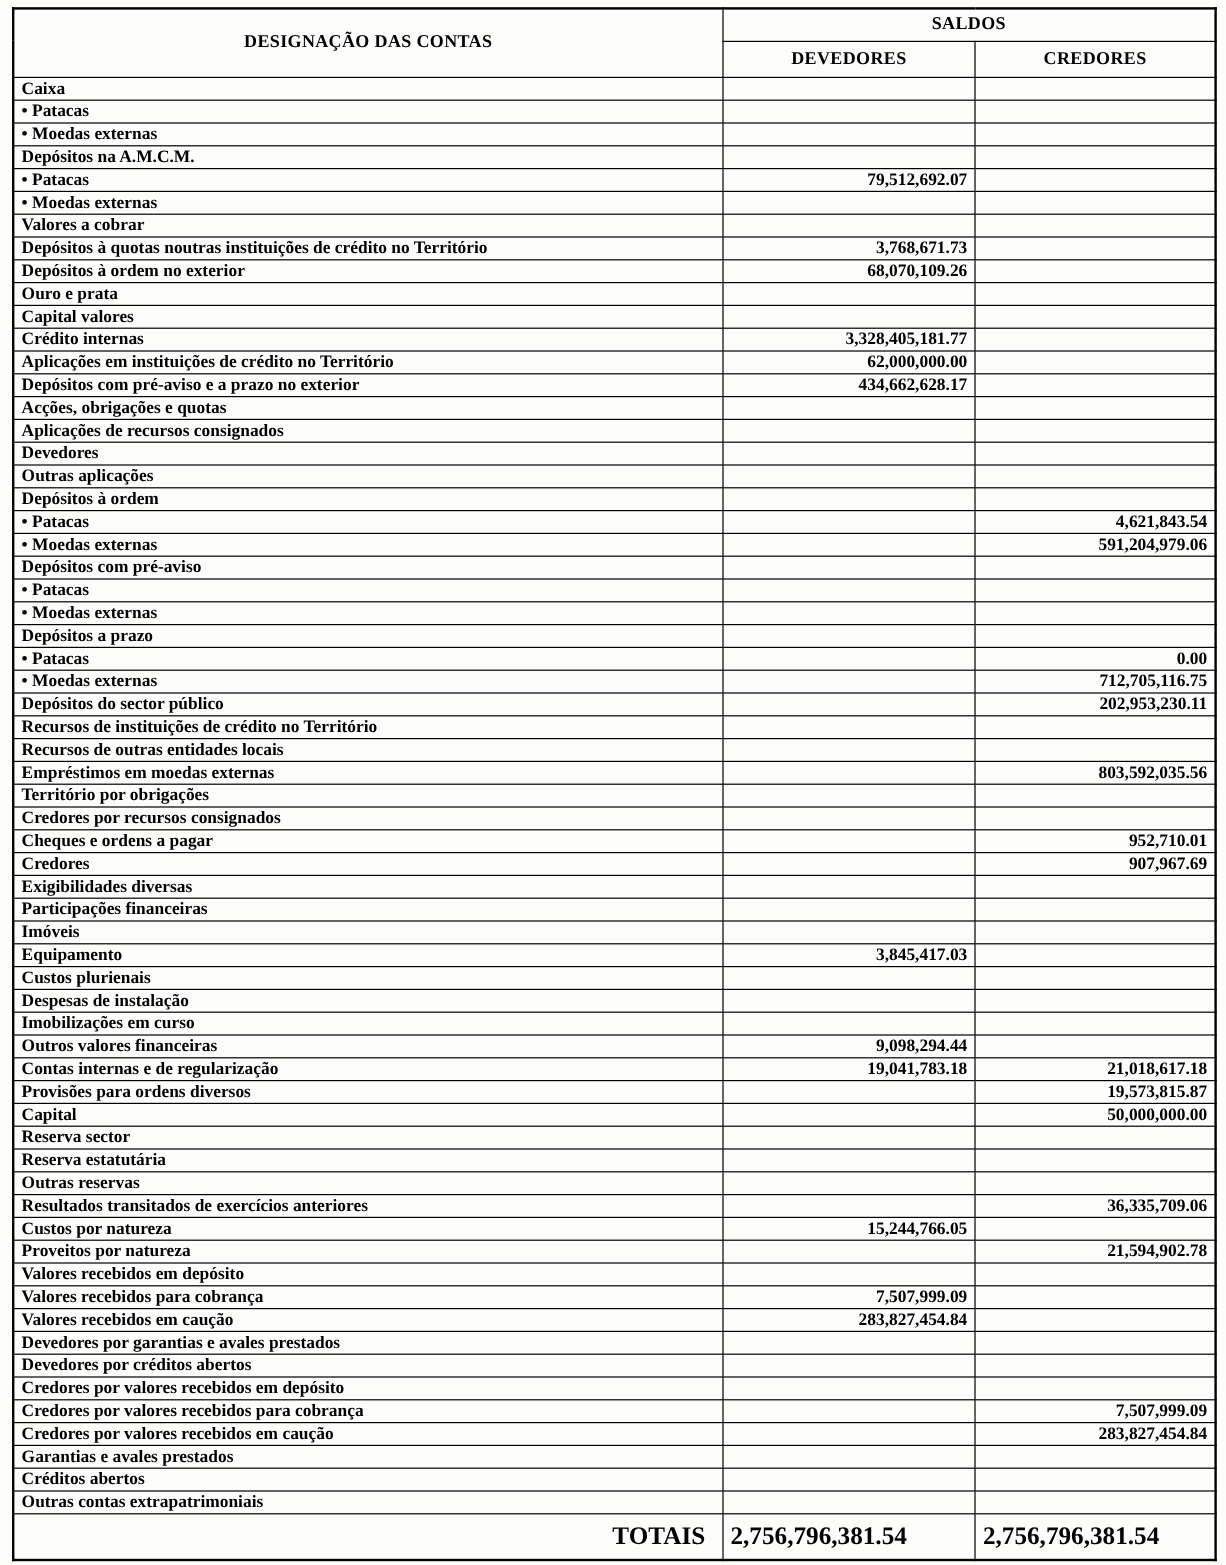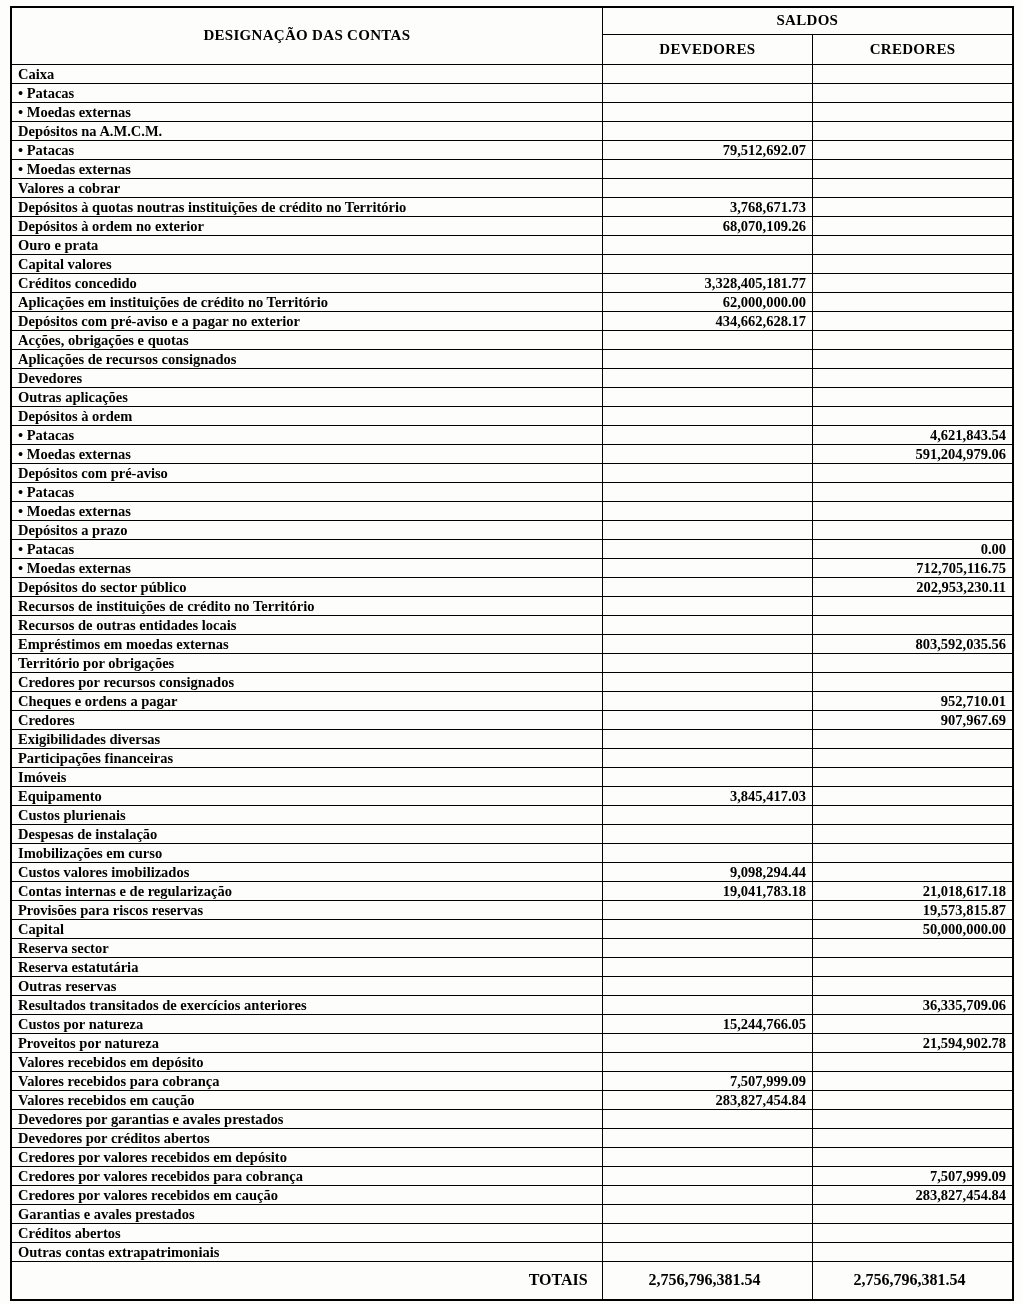--- a/index.html
+++ b/index.html
@@ -58,28 +58,28 @@
     padding-left: 42px;
     text-align: left;
   }
   td.num {
     text-align: right;
     padding-right: 12px;
   }
 
   tfoot td {
     height: 39px;
-    font-size: 16px;
+    font-size: 21px;
   }
   tfoot td.label {
     text-align: right;
     padding-right: 14px;
   }
   tfoot td.num {
-    text-align: center;
+    text-align: left;
     padding-right: 12px;
   }
   .bottom-rule {
     border-top: 1px solid #000;
     margin-top: 3px;
     height: 0;
   }
 </style>
 </head>
 <body>
@@ -162,33 +162,33 @@
     <td class="num"></td>
   </tr>
 
   <tr>
     <td class="label">Capital valores</td>
     <td class="num"></td>
     <td class="num"></td>
   </tr>
 
   <tr>
-    <td class="label">Créditos concedido</td>
+    <td class="label">Crédito internas</td>
     <td class="num">3,328,405,181.77</td>
     <td class="num"></td>
   </tr>
 
   <tr>
     <td class="label">Aplicações em instituições de crédito no Território</td>
     <td class="num">62,000,000.00</td>
     <td class="num"></td>
   </tr>
 
   <tr>
-    <td class="label">Depósitos com pré-aviso e a pagar no exterior</td>
+    <td class="label">Depósitos com pré-aviso e a prazo no exterior</td>
     <td class="num">434,662,628.17</td>
     <td class="num"></td>
   </tr>
 
   <tr>
     <td class="label">Acções, obrigações e quotas</td>
     <td class="num"></td>
     <td class="num"></td>
   </tr>
 
@@ -348,33 +348,33 @@
     <td class="num"></td>
   </tr>
 
   <tr>
     <td class="label">Imobilizações em curso</td>
     <td class="num"></td>
     <td class="num"></td>
   </tr>
 
   <tr>
-    <td class="label">Custos valores imobilizados</td>
+    <td class="label">Outros valores financeiras</td>
     <td class="num">9,098,294.44</td>
     <td class="num"></td>
   </tr>
 
   <tr>
     <td class="label">Contas internas e de regularização</td>
     <td class="num">19,041,783.18</td>
     <td class="num">21,018,617.18</td>
   </tr>
 
   <tr>
-    <td class="label">Provisões para riscos reservas</td>
+    <td class="label">Provisões para ordens diversos</td>
     <td class="num"></td>
     <td class="num">19,573,815.87</td>
   </tr>
 
   <tr>
     <td class="label">Capital</td>
     <td class="num"></td>
     <td class="num">50,000,000.00</td>
   </tr>
 

